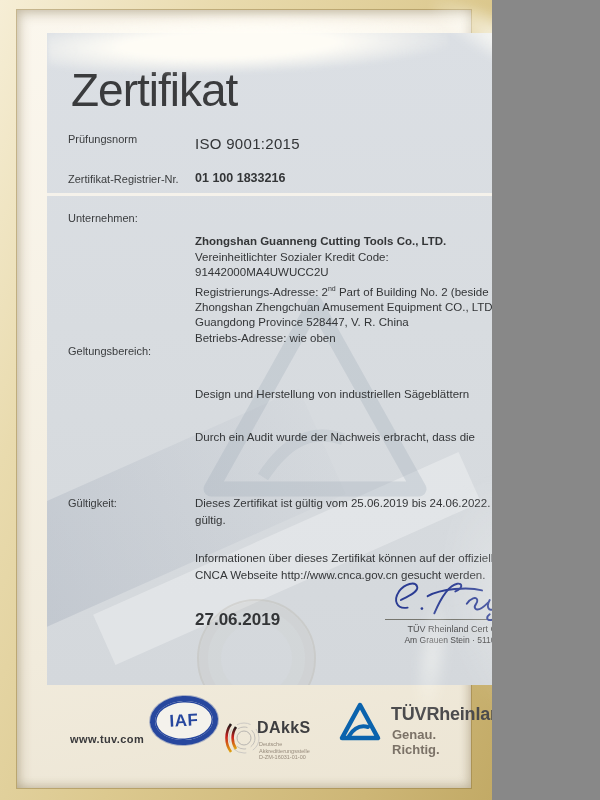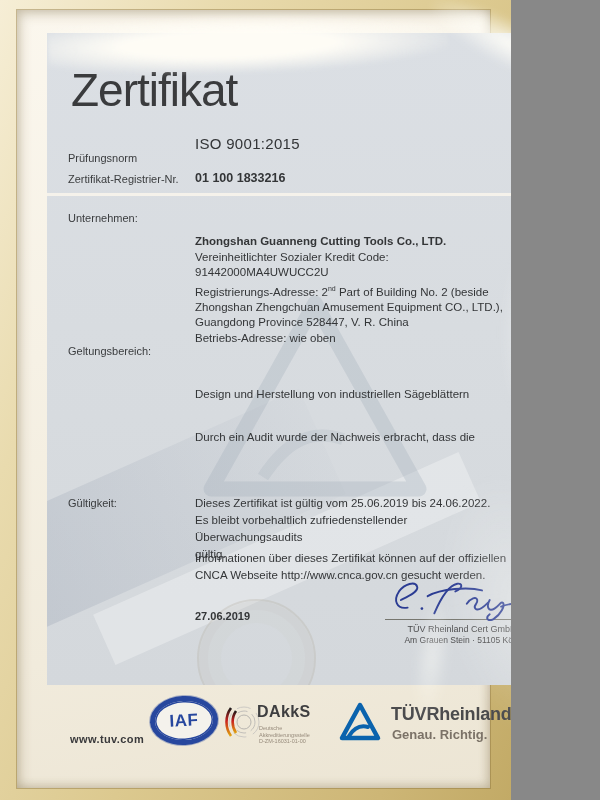--- a/index.html
+++ b/index.html
@@ -1,20 +1,19 @@
 <!DOCTYPE html>
 <html><head>
 <meta charset="utf-8">
 <style>
   html,body{margin:0;padding:0;background:#888;}
   .photo{
     position:relative;width:492px;height:800px;overflow:hidden;
     font-family:"Liberation Sans",sans-serif;color:#333537;
     background:linear-gradient(115deg,#f6eed6 0%,#e9dbae 25%,#dcc98f 55%,#cdb676 85%,#c2aa66 100%);
-    padding-left:19px;
   }
   
   .paper{
     position:absolute;left:17px;top:10px;right:21px;bottom:12px;
     background:linear-gradient(168deg,#fbf7ee 0%,#f6f1e5 40%,#f1ebdc 75%,#ece5d4 100%);
     box-shadow:inset 3px 4px 12px rgba(110,90,45,.30),
                inset -3px -3px 10px rgba(110,90,45,.22),
                0 0 0 1px rgba(140,115,60,.45);
   }
   
@@ -33,21 +32,21 @@
   .v-reg{top:138px;font-size:12.5px;font-weight:bold;}
   .divider{position:absolute;left:0;top:160px;width:100%;height:3px;background:rgba(247,244,236,.9);}
   .block{font-size:11.5px;line-height:15.5px;width:312px;}
   .company{top:177px;margin-top:24px;}
   .company .b{font-weight:bold;}
   .block sup{font-size:7px;vertical-align:super;}
   .scope{top:329px;margin-top:25px;}
   .audit{top:396px;line-height:17px;}
   .validity{top:462px;line-height:17px;}
   .infoblk{top:517px;line-height:17px;}
-  .date{top:577px;font-size:11px;font-weight:bold;}
+  .date{top:577px;font-size:17px;font-weight:bold;}
   
   .sig-block{position:absolute;left:338px;top:546px;width:154px;}
   .sig-svg{display:block;width:154px;height:42px;}
   .sig-line{border-top:1.3px solid #76766f;margin-top:-2px;}
   .issuer{margin-top:4px;text-align:center;font-size:9px;line-height:11px;color:#4a4a4c;}
   .issuer .addr{font-size:8.5px;}
   
   .wm-tri{position:absolute;left:146px;top:256px;width:244px;height:222px;opacity:.9;}
   .wm-band1{position:absolute;left:-50px;top:420px;width:340px;height:115px;
     transform:rotate(-24deg);
@@ -61,21 +60,21 @@
   
   .website{position:absolute;left:53px;top:723px;font-size:11px;font-weight:bold;
     letter-spacing:.4px;color:#39393b;}
   .iaf{position:absolute;left:133px;top:686px;width:68px;height:49px;border-radius:50%;
     background:#27479e;transform:rotate(-3deg);
     box-shadow:0 0 0 1px rgba(39,71,158,.35);}
   .iaf-inner{position:absolute;inset:5px;border-radius:50%;background:#f4f2ec;
     display:flex;align-items:center;justify-content:center;
     font-size:17px;font-weight:bold;color:#27479e;letter-spacing:.5px;
     box-shadow:inset 0 0 0 1.5px #27479e;}
-  .dakks{position:absolute;left:205px;top:692px;width:120px;height:56px;}
+  .dakks{position:absolute;left:205px;top:708px;width:120px;height:56px;}
   .dakks-name{position:absolute;left:35px;top:1px;font-size:16px;font-weight:bold;
     color:#3e3e40;letter-spacing:.4px;}
   .dakks-sub{position:absolute;left:37px;top:23px;font-size:5.5px;line-height:6.5px;color:#978b7c;}
   .tuv-logo{position:absolute;left:320px;top:690px;width:46px;height:44px;}
   .tuv-brand{position:absolute;left:374px;top:694px;font-size:18px;font-weight:bold;
     color:#4b4b4d;letter-spacing:-.2px;}
   .tuv-brand sup{font-size:8px;vertical-align:super;color:#6b6b6d;}
   .tuv-tagline{position:absolute;left:375px;top:717px;font-size:13px;font-weight:bold;color:#7b7267;}
   
   .glare{position:absolute;pointer-events:none;}
@@ -107,21 +106,21 @@
       <div class="wm-band1"></div>
       <div class="wm-band2"></div>
       <svg class="wm-tri" viewBox="0 0 244 222">
         <path d="M122 14 L226 200 L18 200 Z" fill="none" stroke="rgba(160,170,184,.32)" stroke-width="15" stroke-linejoin="round"></path>
         <path d="M70 188 C95 150 120 140 150 150" fill="none" stroke="rgba(160,170,184,.25)" stroke-width="12"></path>
       </svg>
       <div class="seal"></div>
 
       <div class="cert-title">Zertifikat</div>
 
-      <div class="lbl" style="top:119px">Prüfungsnorm</div>
+      <div class="lbl" style="top:100px">Prüfungsnorm</div>
       <div class="val v-norm">ISO 9001:2015</div>
 
       <div class="lbl" style="top:140px">Zertifikat-Registrier-Nr.</div>
       <div class="val v-reg">01 100 1833216</div>
 
       <div class="divider"></div>
 
       <div class="lbl" style="top:179px">Unternehmen:</div>
       <div class="val block company">
         <div class="b">Zhongshan Guanneng Cutting Tools Co., LTD.</div>
@@ -135,21 +134,20 @@
       <div class="lbl" style="top:312px">Geltungsbereich:</div>
       <div class="val block scope">Design und Herstellung von industriellen Sägeblättern</div>
 
       <div class="val block audit">
         <div>Durch ein Audit wurde der Nachweis erbracht, dass die</div>
       </div>
 
       <div class="lbl" style="top:464px">Gültigkeit:</div>
       <div class="val block validity">
         <div>Dieses Zertifikat ist gültig vom 25.06.2019 bis 24.06.2022.</div>
-        <div>Es bleibt vorbehaltlich zufriedenstellender Überwachungsaudits</div>
         <div>gültig.</div>
       </div>
 
       <div class="val block infoblk">
         <div>Informationen über dieses Zertifikat können auf der offiziellen</div>
         <div>CNCA Webseite http://www.cnca.gov.cn gesucht werden.</div>
       </div>
 
       <div class="val date">27.06.2019</div>
 

